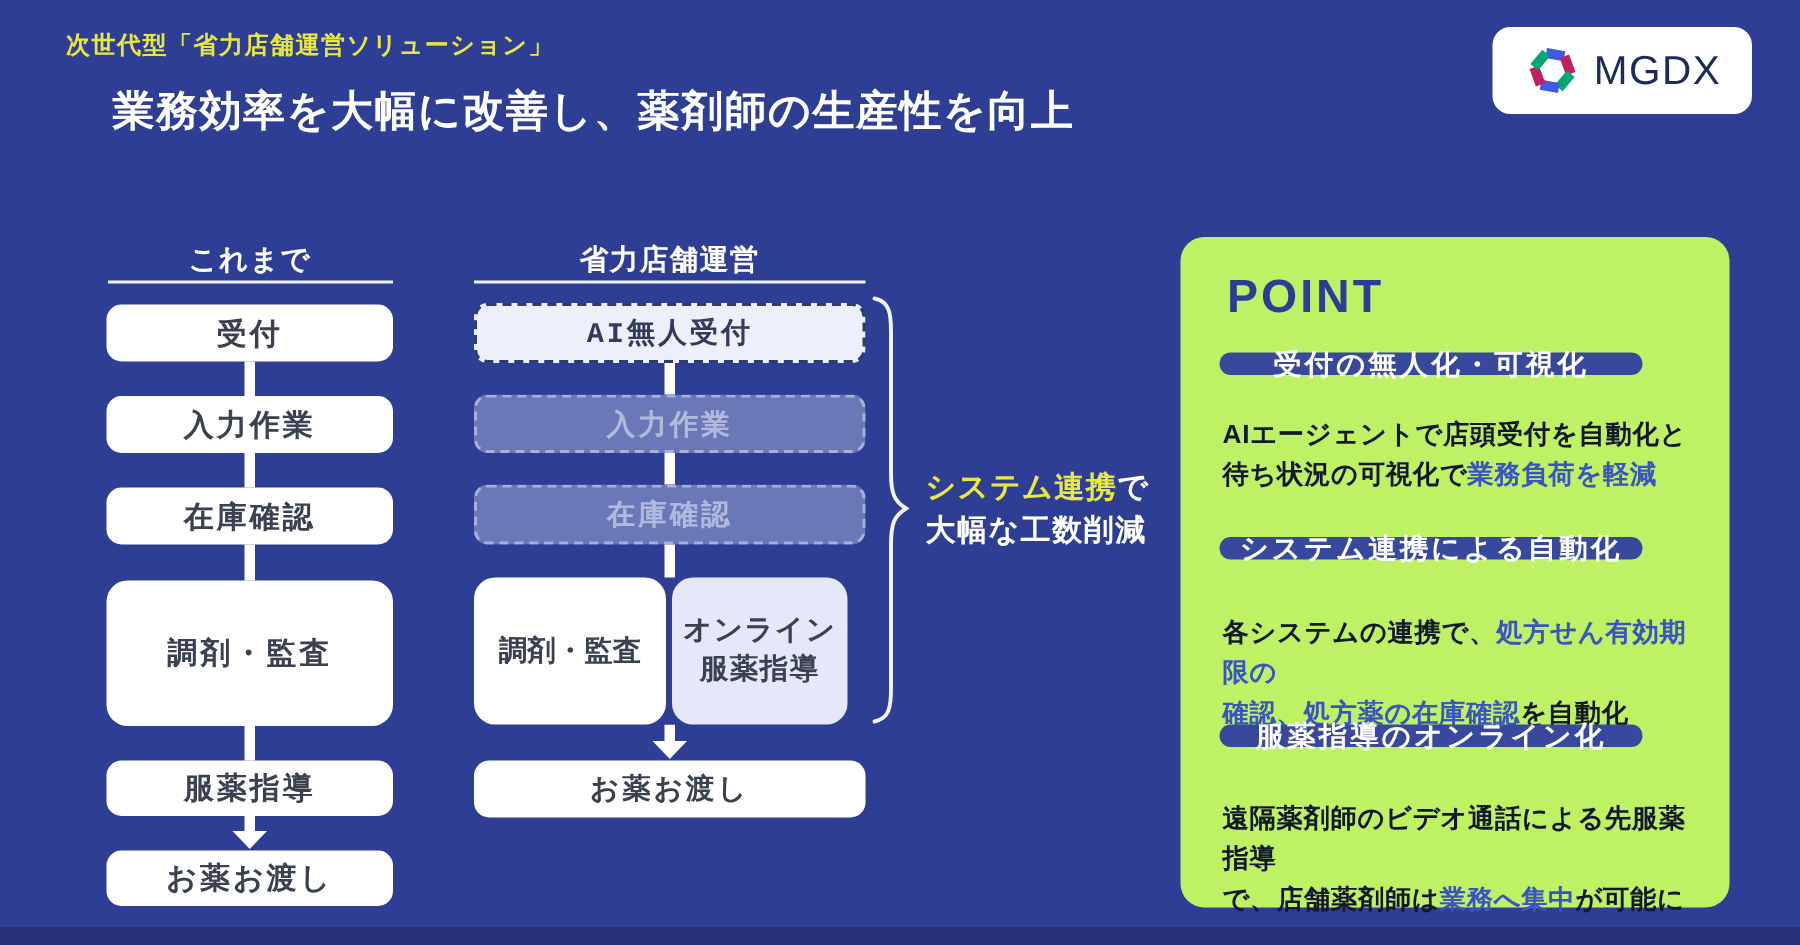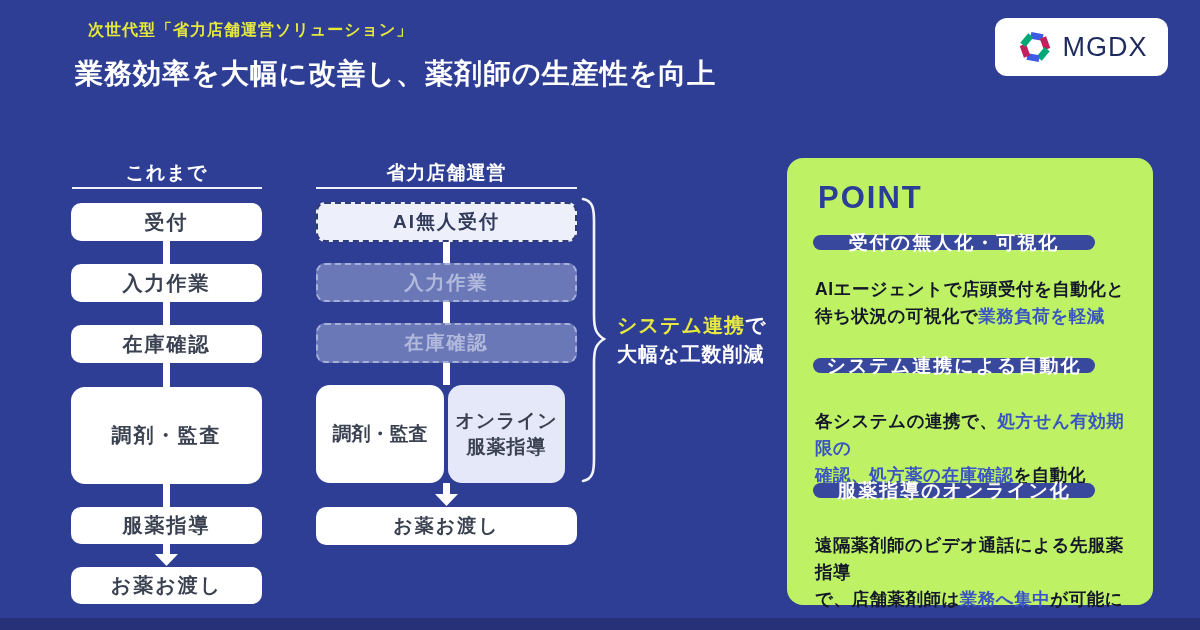--- a/index.html
+++ b/index.html
@@ -3,35 +3,35 @@
 <meta charset="utf-8">
 <style>
   html,body{margin:0;padding:0;background:#1c2554;}
   *{box-sizing:border-box;}
   .stage{
     position:relative;width:1200px;height:630px;overflow:hidden;
     background:#2f3e95;
     font-family:"Liberation Sans","DejaVu Sans",sans-serif;
   }
   .bottom-strip{position:absolute;left:0;bottom:0;width:1200px;height:12px;background:#273178;}
-  .tagline{position:absolute;left:44px;top:20px;font-size:16px;font-weight:bold;color:#e6e83e;letter-spacing:1px;margin-left:44px;}
+  .tagline{position:absolute;left:44px;top:20px;font-size:16px;font-weight:bold;color:#e6e83e;letter-spacing:1px;}
   .main-title{position:absolute;left:75px;top:54px;font-size:28px;line-height:39px;font-weight:bold;color:#ffffff;letter-spacing:1px;}
   
   .logo{position:absolute;left:995px;top:18px;width:173px;height:58px;background:#ffffff;border-radius:12px;
     display:flex;align-items:center;justify-content:center;gap:9px;}
   .logo-text{font-size:27px;font-weight:400;color:#1d2a5e;letter-spacing:1px;}
   
   .col-header{position:absolute;font-size:19px;font-weight:bold;color:#ffffff;text-align:center;letter-spacing:1px;}
   .col-underline{position:absolute;height:2px;background:#eef1fa;}
   
   .fbox{position:absolute;display:flex;align-items:center;justify-content:center;
     background:#ffffff;border-radius:10px;color:#3a4150;font-weight:bold;font-size:20px;letter-spacing:2px;}
   .fbox.big{border-radius:14px;}
   .fbox.light{background:#e4e8f8;border-radius:14px;}
-  .fbox.ai{background:#edf0fb;border:2px dashed #2e3b76;border-radius:9px;color:#333b5c;font-size:19px;}
+  .fbox.ai{background:#edf0fb;border:2px dashed #2e3b76;border-radius:9px;color:#333b5c;font-size:19px;font-family:Liberation Mono, monospace;}
   .fbox.faded{background:rgba(205,215,242,0.38);border:2px dashed rgba(215,223,245,0.55);
     border-radius:9px;color:rgba(235,240,252,0.55);font-size:19px;}
   .fbox .two-line{text-align:center;font-size:19px;line-height:26px;letter-spacing:1px;}
   .connector{position:absolute;width:7px;background:#ffffff;}
   .arrow-svg{position:absolute;}
   
   .brace{position:absolute;}
   .callout{position:absolute;left:617px;top:311px;font-size:20px;line-height:29px;font-weight:bold;color:#ffffff;letter-spacing:1px;}
   .callout .hl{color:#e7e93f;}
   

